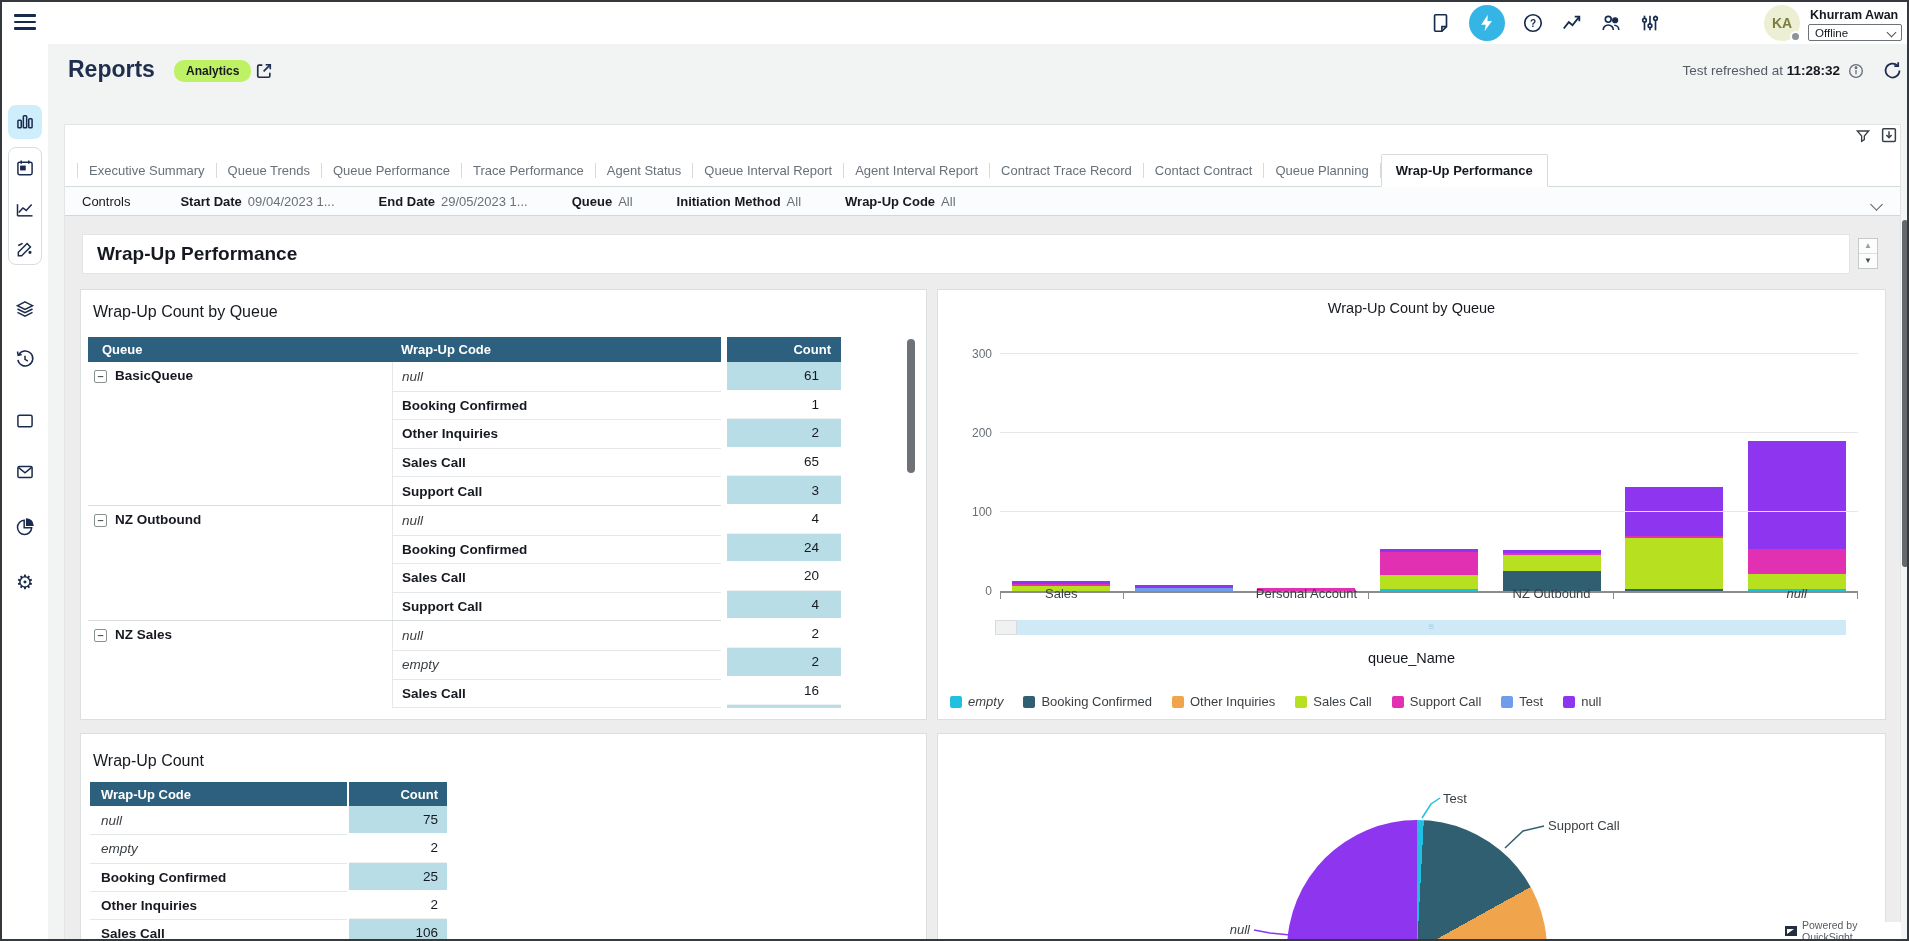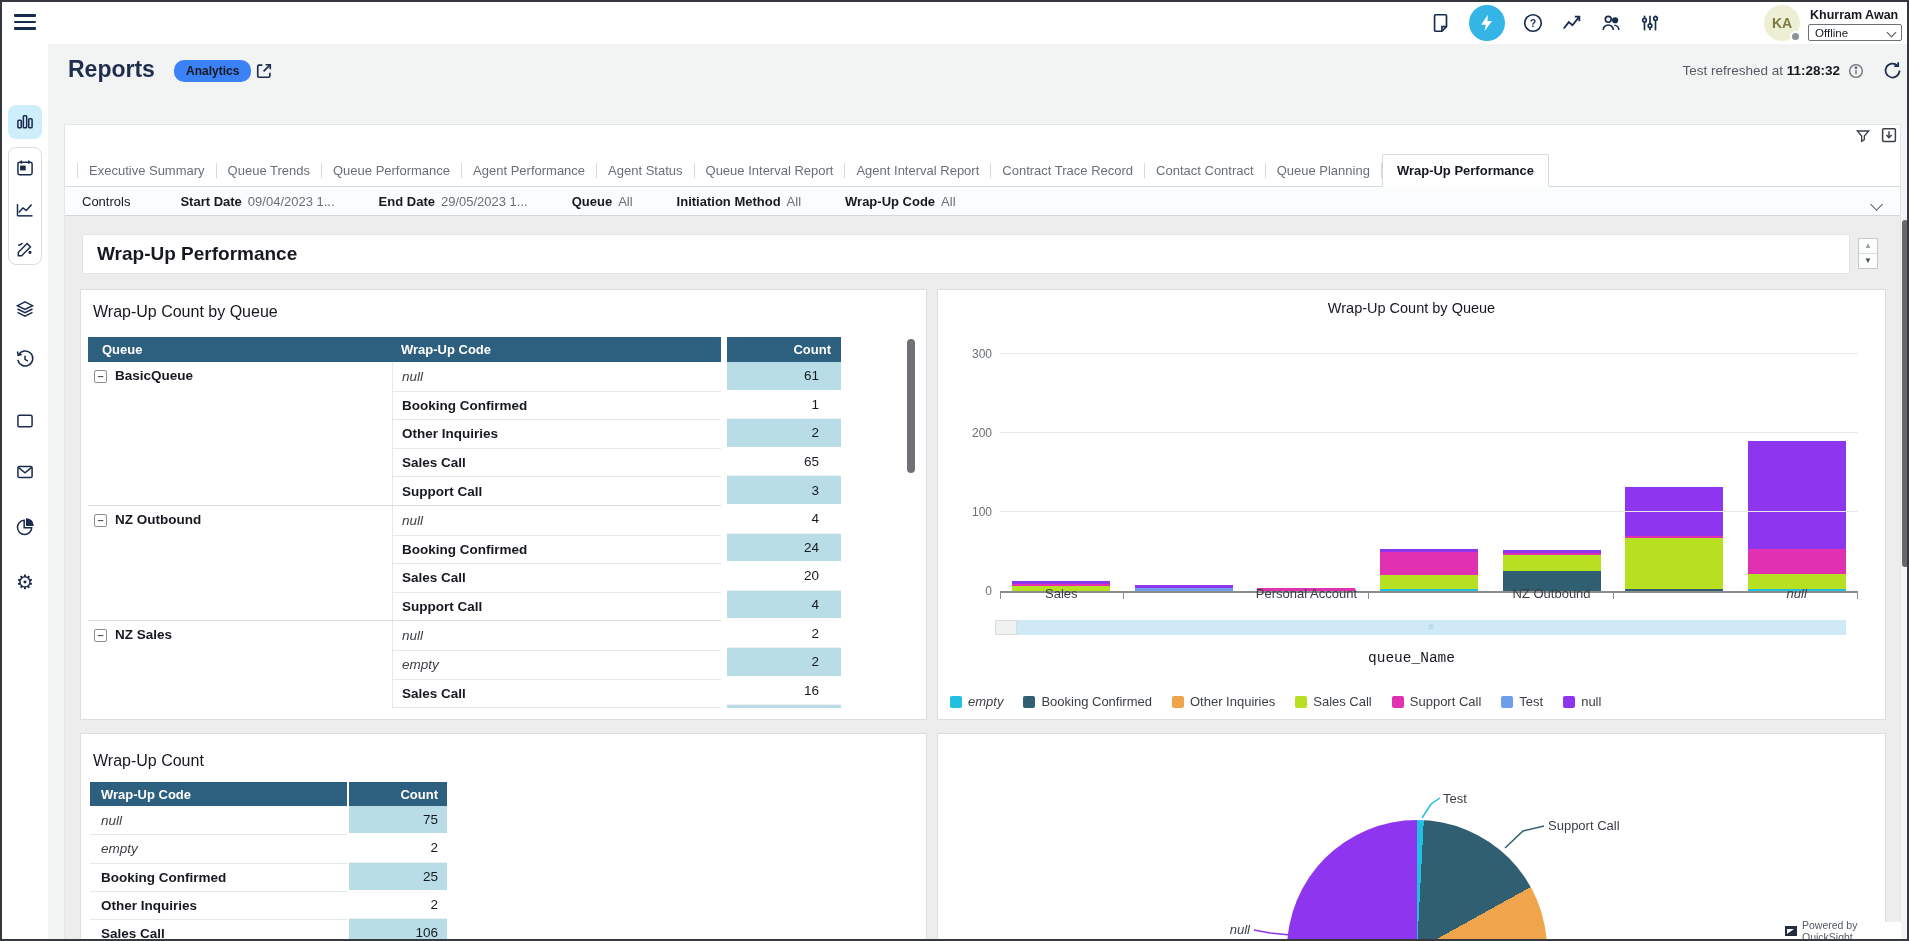--- a/index.html
+++ b/index.html
@@ -24,21 +24,21 @@
   .status-select .chev { margin-left:auto; }
 
   
   .sidebar { position:absolute; left:0; top:42px; width:46px; height:899px; background:#fff; }
   .side-sel { position:absolute; left:6px; top:61px; width:34px; height:34px; background:#cdeefa; border-radius:8px; }
   .side-group { position:absolute; left:6px; top:103px; width:34px; height:118px; border:1px solid #d9dddd; border-radius:8px; }
   .side-ic { position:absolute; left:12px; width:22px; height:22px; display:flex; align-items:center; justify-content:center; cursor:pointer; color:#1b2b4d; }
 
   
   .page-title { position:absolute; left:66px; top:54px; font-size:23px; font-weight:700; color:#1f2e4e; }
-  .badge { position:absolute; left:172px; top:58px; height:22px; padding:0 12px; background:#3b82f6; border-radius:10px;
+  .badge { position:absolute; left:172px; top:58px; height:22px; padding:0 12px; background:#bef264; border-radius:10px;
            font-size:12px; font-weight:700; color:#16191f; display:flex; align-items:center; }
   .ext-ic { position:absolute; left:252px; top:59px; cursor:pointer; }
   .refreshed { position:absolute; left:1620px; top:61px; width:218px; text-align:right; font-size:13.5px; color:#545b64; }
   .refreshed b { color:#16191f; }
   .info-ic { position:absolute; left:1846px; top:61px; cursor:pointer; }
   .refresh-ic { position:absolute; left:1880px; top:58px; cursor:pointer; }
 
   
   .card { position:absolute; left:62px; top:122px; width:1837px; height:819px; background:#fff; border:1px solid #e3e6e6; border-bottom:none; }
   .funnel-ic { position:absolute; left:1853px; top:126px; cursor:pointer; }
@@ -124,21 +124,21 @@
   .bar { position:absolute; bottom:0; left:50%; transform:translateX(-50%); width:98px;
          display:flex; flex-direction:column-reverse; cursor:pointer; }
   .xtick { position:absolute; top:100%; width:1px; height:6px; background:#8c8c8c; margin-top:2px; }
   #xlabels { position:absolute; left:62px; top:296px; width:858px; height:16px; }
   .xlabel { position:absolute; width:160px; text-align:center; font-size:13px; color:#3a3f44; }
   .xlabel.it { font-style:italic; }
   .hstrip { position:absolute; left:57px; top:330px; width:851px; height:15px; display:flex; }
   .hstrip .handle { width:22px; background:#f0f2f2; border:1px solid #dadcdc; cursor:pointer; }
   .hstrip .track { flex:1; background:#cfe9f6; position:relative; cursor:pointer; }
   .hstrip .grip { position:absolute; left:50%; top:1px; transform:translateX(-50%); color:#a8cfe3; font-size:10px; }
-  .xaxis-title { position:absolute; left:0; top:360px; width:100%; text-align:center; font-size:14.5px; color:#16191f;font-family:Liberation Mono, monospace; }
+  .xaxis-title { position:absolute; left:0; top:360px; width:100%; text-align:center; font-size:14.5px; color:#16191f; }
   #legend { position:absolute; left:12px; top:404px; display:flex; gap:20px; align-items:center; font-size:13px; color:#3a3f44; }
   .leg-item { display:flex; align-items:center; gap:6px; cursor:pointer; }
   .leg-sw { width:12px; height:12px; border-radius:2px; flex:none; }
   .leg-item .it { font-style:italic; }
 
   
   #pie { position:absolute; left:349px; top:86px; width:260px; height:260px; border-radius:50%; cursor:pointer; }
   .pie-lbl { position:absolute; font-size:13px; color:#3a3f44; white-space:nowrap; }
   .pie-lbl-test { left:505px; top:57px; }
   .pie-lbl-support { left:610px; top:84px; }
@@ -326,21 +326,21 @@
   </div>
 
   <div class="tabs-wrap" id="tabs-row">
       <span class="tab-sep"></span>
       <div class="tab">Executive Summary</div>
       <span class="tab-sep"></span>
       <div class="tab">Queue Trends</div>
       <span class="tab-sep"></span>
       <div class="tab">Queue Performance</div>
       <span class="tab-sep"></span>
-      <div class="tab">Agent Performance</div>
+      <div class="tab">Trace Performance</div>
       <span class="tab-sep"></span>
       <div class="tab">Agent Status</div>
       <span class="tab-sep"></span>
       <div class="tab">Queue Interval Report</div>
       <span class="tab-sep"></span>
       <div class="tab">Agent Interval Report</div>
       <span class="tab-sep"></span>
       <div class="tab">Contract Trace Record</div>
       <span class="tab-sep"></span>
       <div class="tab">Contact Contract</div>

